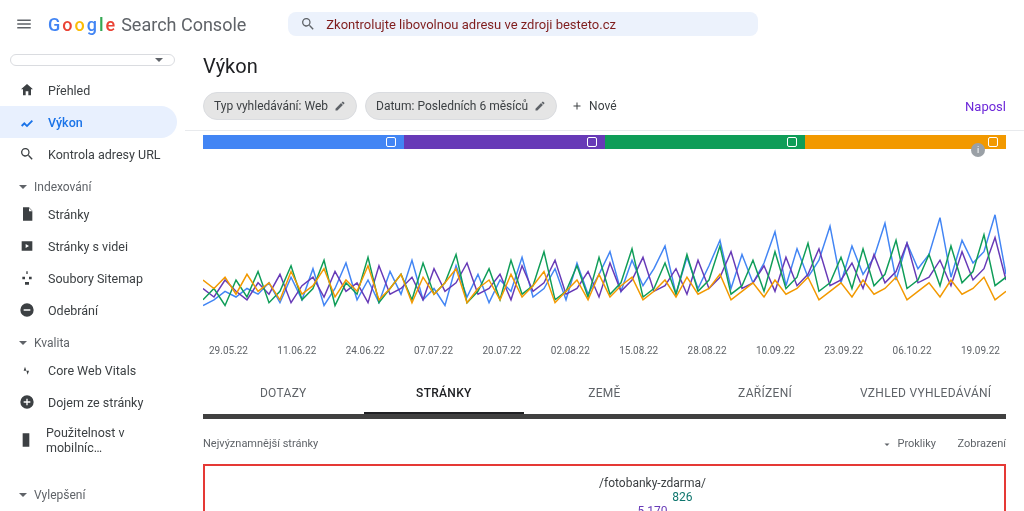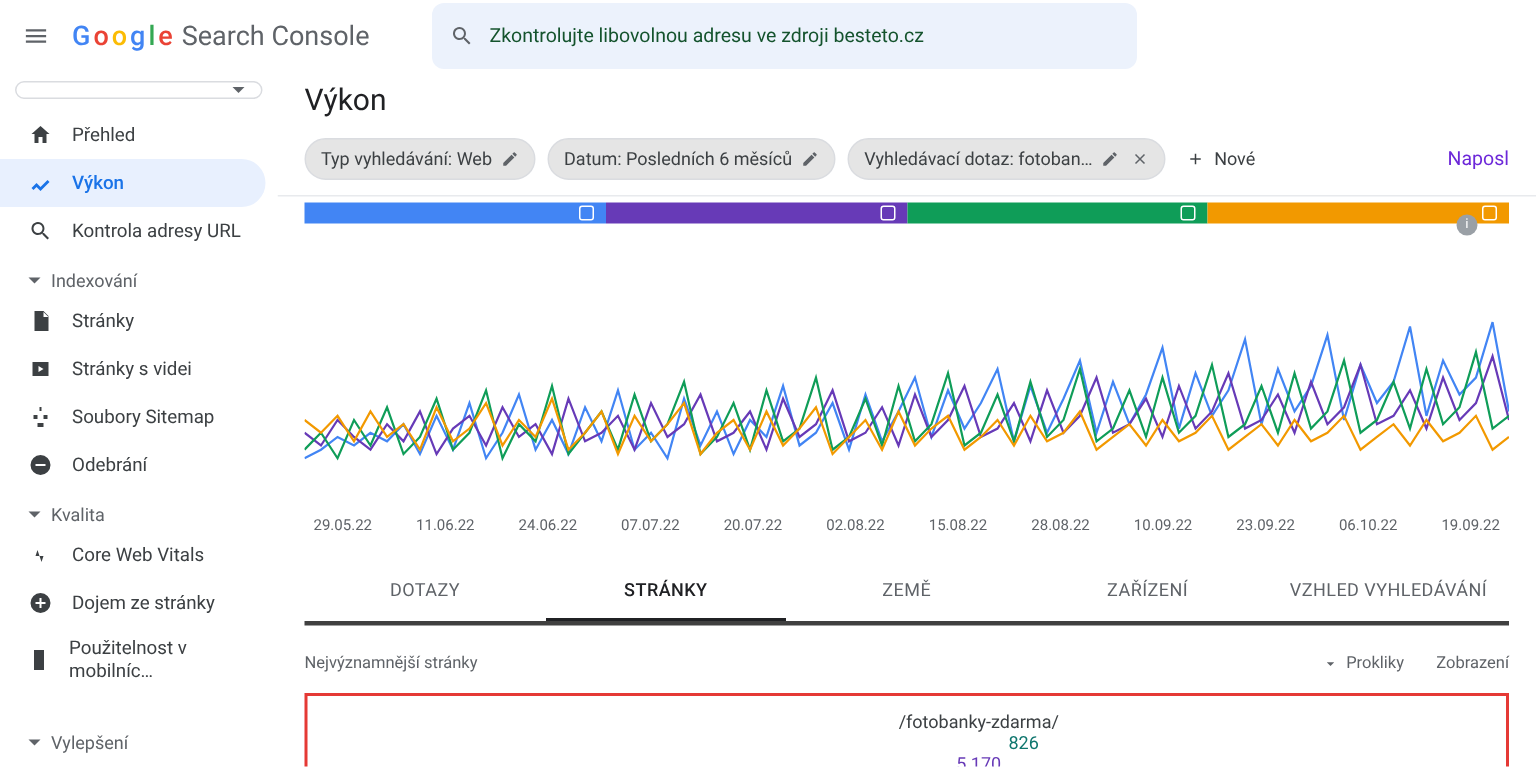--- a/index.html
+++ b/index.html
@@ -8,21 +8,21 @@
   
   .topbar { display: flex; align-items: center; height: 48px; padding: 0 12px; gap: 12px; }
   .hamburger { width: 24px; height: 24px; display: inline-flex; align-items: center; justify-content: center; cursor: pointer; }
   .hamburger svg { width: 18px; height: 18px; }
   .logo { display: flex; align-items: baseline; gap: 2px; font-size: 18px; }
   .logo .g-blue   { color:#4285F4; font-weight:500;}
   .logo .g-red    { color:#EA4335; font-weight:500;}
   .logo .g-yellow { color:#FBBC05; font-weight:500;}
   .logo .g-green  { color:#34A853; font-weight:500;}
   .logo .sc { color:#5f6368; margin-left:4px; font-weight:400;}
-  .searchbar { flex: 1; max-width: 470px; margin-left: 30px; height: 44px; background: #ecf2fc; border-radius: 8px; display: flex; align-items: center; padding: 0 12px; gap: 10px; color:#14532d;}
+  .searchbar { flex: 1; max-width: 470px; margin-left: 30px; height: 24px; background: #ecf2fc; border-radius: 8px; display: flex; align-items: center; padding: 0 12px; gap: 10px; color:#7f1d1d;}
   .searchbar svg { width:16px; height:16px; fill:#5f6368;}
 
   .layout { display: flex; height: calc(511px - 48px); }
 
   
   .sidebar { width: 185px; flex: none; border-right: none; display: flex; flex-direction: column; font-size: 12.5px; overflow:hidden;}
   .site-select { margin: 6px 10px 8px 10px; height: 32px; border:1px solid #dadce0; border-radius:6px; display:flex; align-items:center; justify-content:flex-end; padding:0 10px; color:#5f6368;}
   .site-select svg{width:10px;height:10px;}
   .nav-item { display:flex; align-items:center; gap:12px; padding: 7px 10px 7px 18px; cursor:pointer; border-radius: 0 18px 18px 0; margin-right:8px; color:#3c4043;}
   .nav-item.active { background:#e8f0fe; color:#1a73e8; font-weight:500;}
@@ -49,21 +49,21 @@
   .metric-bar > div { flex:1; position:relative;}
   .metric-bar .dot{position:absolute; right:8px; top:50%; transform:translateY(-50%); width:10px; height:10px; border:1.5px solid #fff; border-radius:2px;}
   .mb1{background:#4285F4;} .mb2{background:#673AB7;} .mb3{background:#0F9D58;} .mb4{background:#F29900;}
 
   .chart-wrap { position:relative; height: 195px; margin-top:12px;}
   .chart-wrap svg { position:absolute; inset:0; width:100%; height:170px;}
   .info-bubble{position:absolute; top:-18px; left:768px; width:14px;height:14px;border-radius:50%;background:#9aa0a6;color:#fff;font-size:9px;display:flex;align-items:center;justify-content:center;}
   .x-axis { position:absolute; bottom:0; left:0; right:0; display:flex; justify-content:space-between; font-size:10px; color:#5f6368; padding:0 6px;}
 
   
-  .tabs { display:flex; border-bottom:3px solid #404040; margin: 18px 18px 0;}
+  .tabs { display:flex; border-bottom:5px solid #404040; margin: 18px 18px 0;}
   .tab { flex:1; text-align:center; padding:12px 0; font-size:12px; color:#5f6368; letter-spacing:0.3px; cursor:pointer;}
   .tab.active { color:#202124; font-weight:500; border-bottom:2px solid #202124;}
   .table-head { display:flex; align-items:center; padding: 18px 18px 10px; font-size:11px; color:#5f6368;}
   .table-head .label{flex:1;}
   .col-click{width:80px; text-align:right; display:flex; align-items:center; justify-content:flex-end; gap:4px;}
   .col-imp{width:70px; text-align:right;}
   .row-highlight { margin: 4px 18px 0; border:2px solid #e53935; padding: 10px 4px 10px 100px; display:flex; align-items:center; font-size:12px;flex-direction:column;}
   .row-highlight .url{flex:1;}
   .row-highlight .v1{width:80px; text-align:right; color:#0f766e;}
   .row-highlight .v2{width:70px; text-align:center; color:#673AB7;}
@@ -223,29 +223,20 @@
         <span class="pen"><svg viewBox="0 0 24 24">
               <path fill="#5f6368" d="M3 17.25V21h3.75L17.8 9.94l-3.75-3.75L3 17.25zM20.7 7.04a1 1 0 000-1.41l-2.34-2.34a1 1 0 00-1.41 0l-1.83 1.83 3.75 3.75 1.83-1.83z"></path>
             </svg></span>
       </span>
       <span class="chip">
         <span>Datum: Posledních 6 měsíců</span>
         <span class="pen"><svg viewBox="0 0 24 24">
               <path fill="#5f6368" d="M3 17.25V21h3.75L17.8 9.94l-3.75-3.75L3 17.25zM20.7 7.04a1 1 0 000-1.41l-2.34-2.34a1 1 0 00-1.41 0l-1.83 1.83 3.75 3.75 1.83-1.83z"></path>
             </svg></span>
       </span>
-      <span class="chip">
-        <span>Vyhledávací dotaz: fotoban…</span>
-        <span class="pen"><svg viewBox="0 0 24 24">
-              <path fill="#5f6368" d="M3 17.25V21h3.75L17.8 9.94l-3.75-3.75L3 17.25zM20.7 7.04a1 1 0 000-1.41l-2.34-2.34a1 1 0 00-1.41 0l-1.83 1.83 3.75 3.75 1.83-1.83z"></path>
-            </svg></span>
-        <span class="x"><svg viewBox="0 0 24 24">
-              <path fill="#5f6368" d="M18 6L6 18M6 6l12 12" stroke="#5f6368" stroke-width="2"></path>
-            </svg></span>
-      </span>
       <span class="add-new">
         <svg viewBox="0 0 24 24">
             <path d="M11 5h2v6h6v2h-6v6h-2v-6H5v-2h6z" fill="#3c4043"></path>
           </svg>
         <span>Nové</span>
       </span>
       <span class="filters-spacer"></span>
       <span class="latest">Naposl</span>
     </div>
 

